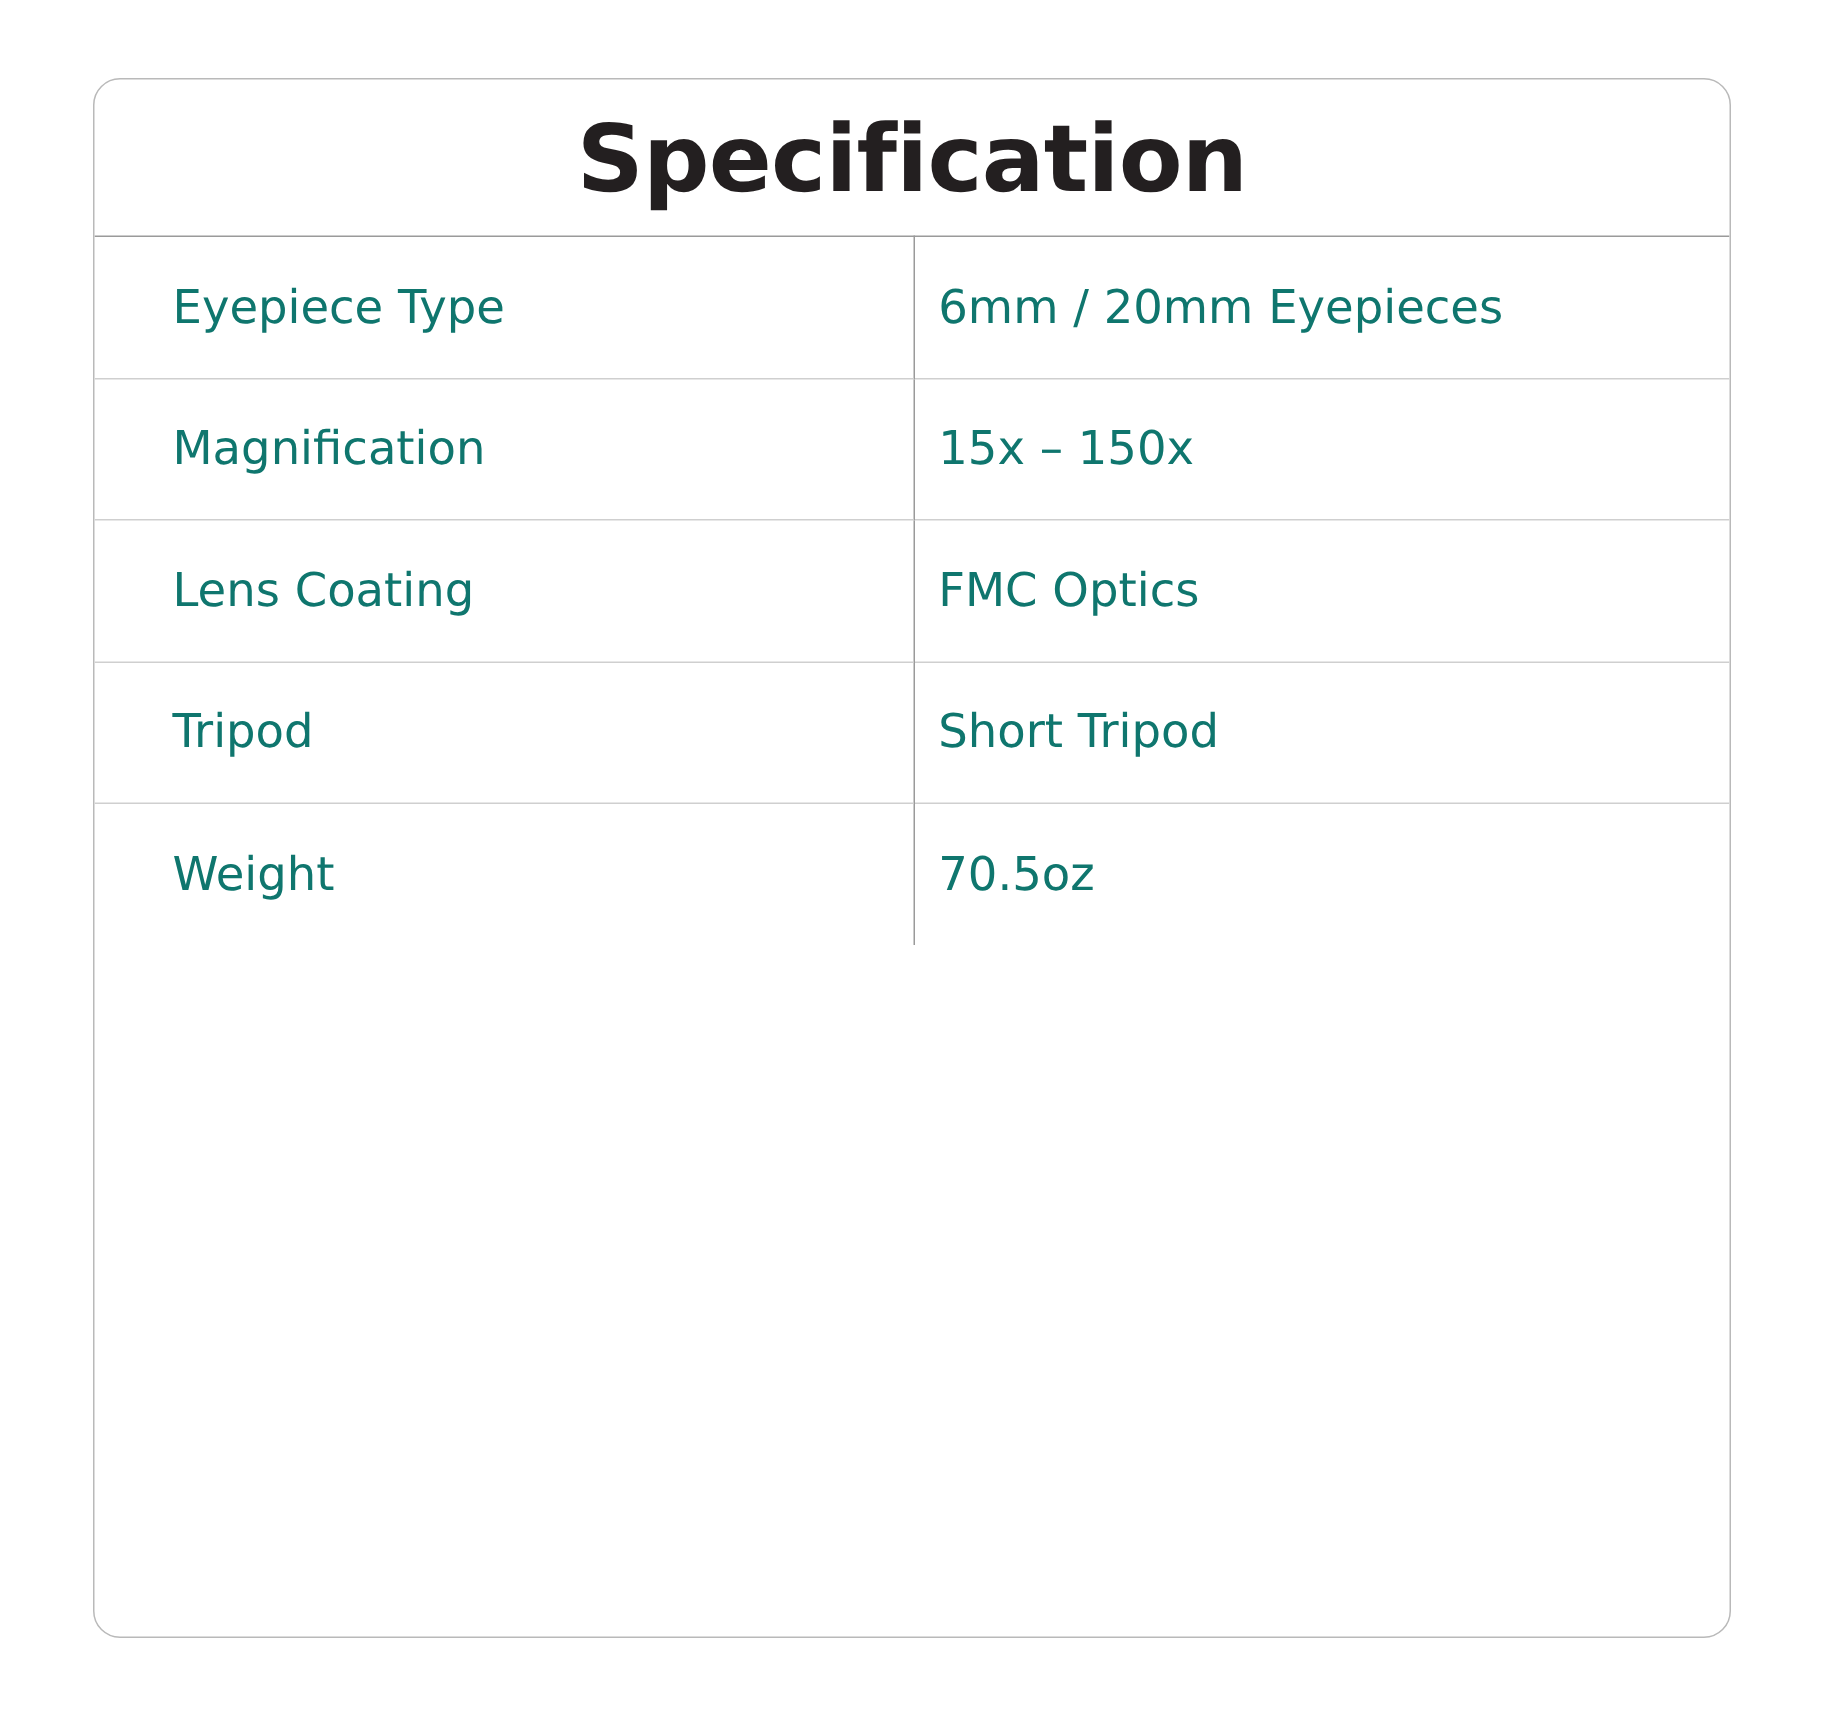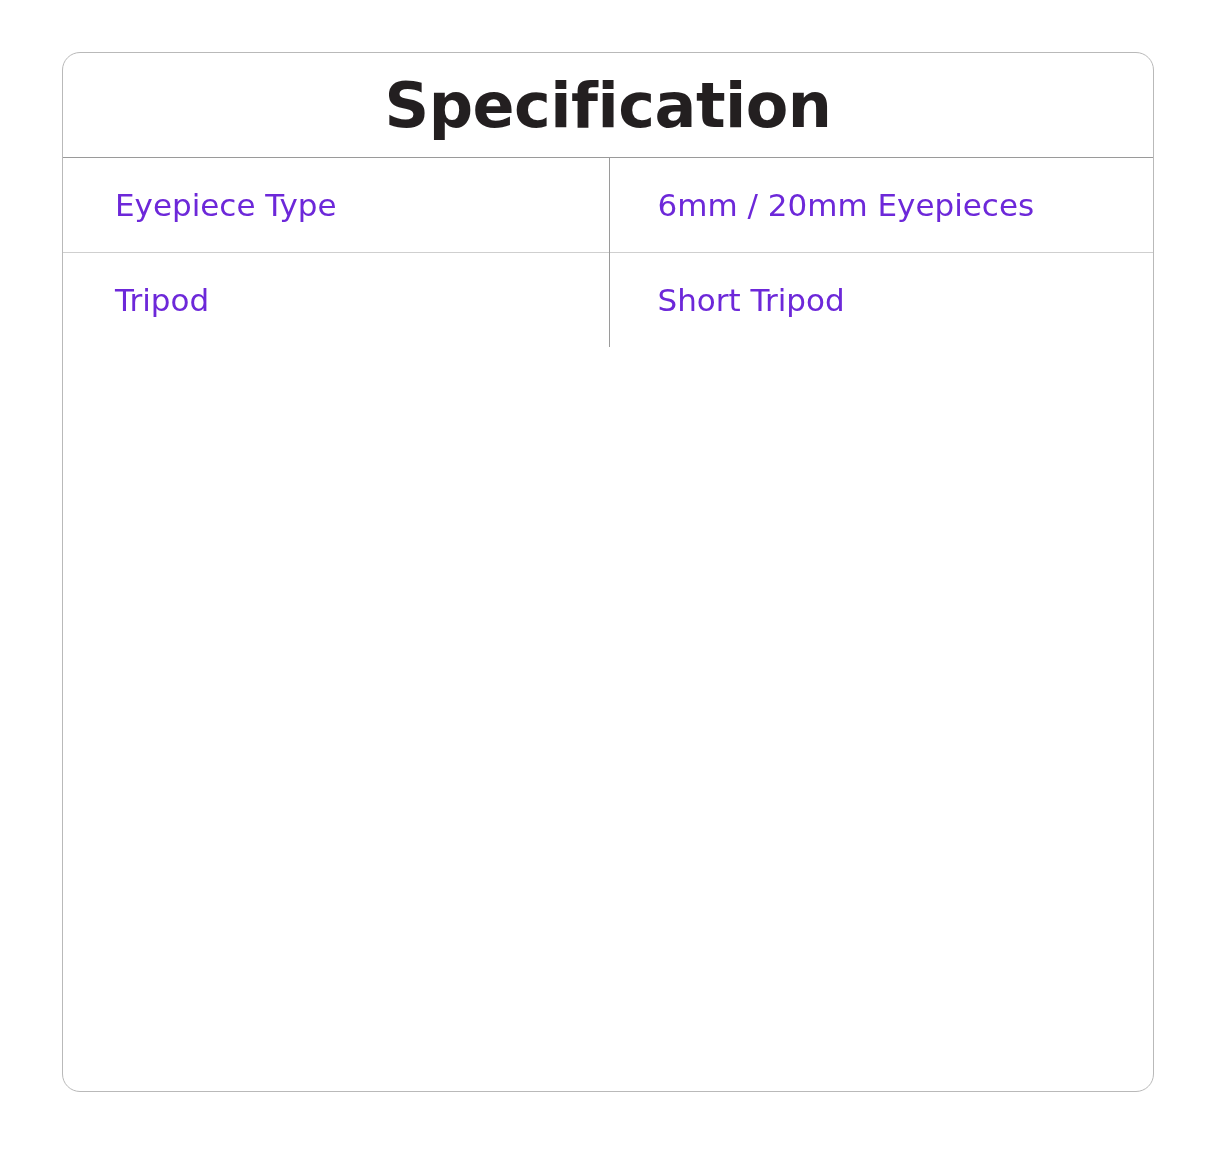--- a/index.html
+++ b/index.html
@@ -50,48 +50,60 @@
     table-layout: fixed;
   }
   .spec-table tr {
     height: 94.5px;
   }
   .spec-table td {
     border-top: 1px solid #cfcfcf;
     vertical-align: middle;
     font-size: 31px;
     font-weight: 400;
-    color: #6d28d9;
+    color: #0f766e;
     padding: 0;
     box-sizing: border-box;
   }
   .spec-table tr:first-child td {
     border-top: 1px solid #9a9a9a;
   }
   td.label {
     width: 546px;
     padding-left: 52px;
     border-right: 1px solid #9a9a9a;
   }
   td.value {
-    padding-left: 48px;
+    padding-left: 16px;
   }
 </style>
 </head>
 <body>
 
 <div class="page">
   <div class="spec-card">
     <div class="spec-title">Specification</div>
     <table class="spec-table">
       <tbody>
         <tr>
           <td class="label">Eyepiece Type</td>
           <td class="value">6mm / 20mm Eyepieces</td>
         </tr>
         <tr>
+          <td class="label">Magnification</td>
+          <td class="value">15x – 150x</td>
+        </tr>
+        <tr>
+          <td class="label">Lens Coating</td>
+          <td class="value">FMC Optics</td>
+        </tr>
+        <tr>
           <td class="label">Tripod</td>
           <td class="value">Short Tripod</td>
+        </tr>
+        <tr>
+          <td class="label">Weight</td>
+          <td class="value">70.5oz</td>
         </tr>
       </tbody>
     </table>
   </div>
 </div>
 
 </body></html>

